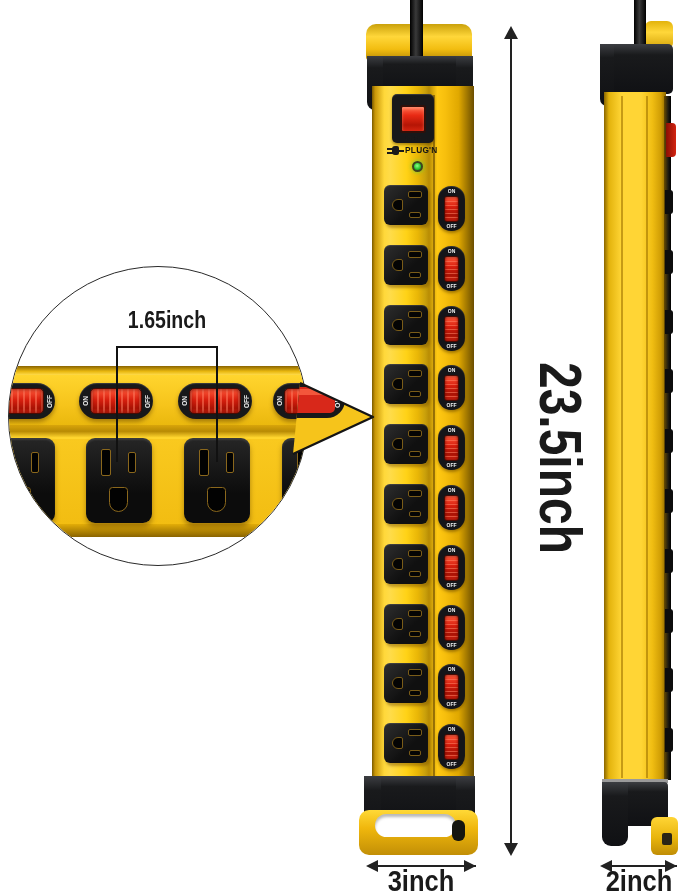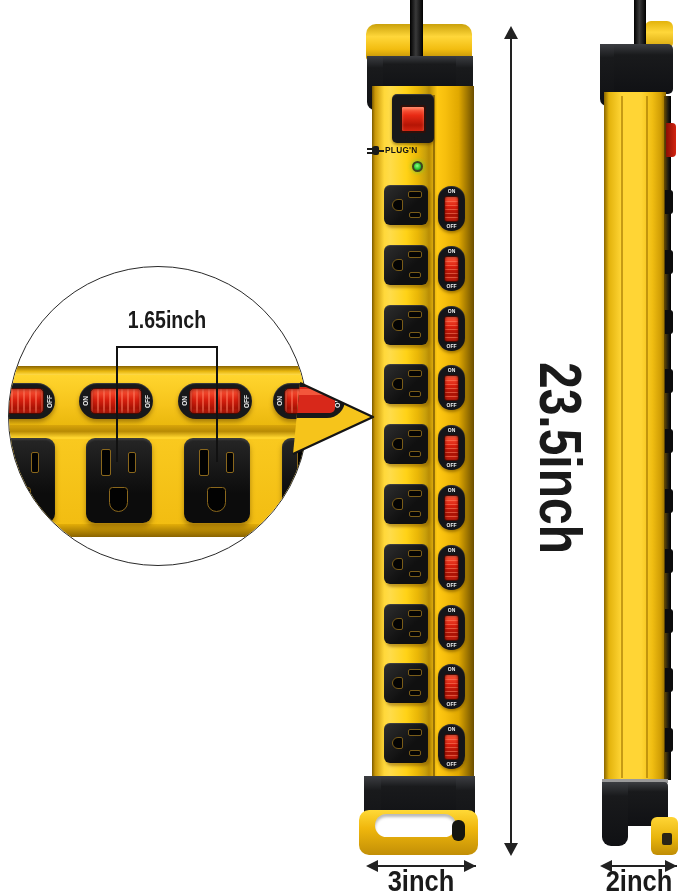--- a/index.html
+++ b/index.html
@@ -22,21 +22,21 @@
   .seam-front{left:433px;top:95px;width:2px;height:688px;background:rgba(90,60,0,.55);}
   .reset-module{left:392px;top:94px;width:42px;height:49px;background:#17181a;border-radius:5px;
     box-shadow:inset 0 1px 1px rgba(255,255,255,.15),0 2px 3px rgba(90,60,0,.5);}
   .reset-top{top:2px;left:0;right:0;text-align:center;font-size:6px;font-weight:bold;color:#ddd;
     transform:rotate(180deg);}
   .reset-rocker{left:8px;top:11px;width:26px;height:28px;border-radius:3px;border:2px solid #30100a;
     background:linear-gradient(180deg,#ff6a4a,#e82a14 35%,#b51505 75%,#d42410);
     box-shadow:inset 0 2px 3px rgba(255,160,130,.6);}
   .reset-bot{bottom:2px;left:0;right:0;text-align:center;font-size:5px;font-weight:bold;color:#ccc;
     transform:rotate(180deg);}
-  .brand-row{left:367px;top:145px;width:56px;height:11px;}
+  .brand-row{left:387px;top:145px;width:56px;height:11px;}
   .plug-icon{left:0;top:1px;width:17px;height:9px;}
   .plug-icon i{position:absolute;background:#1a1a1a;}
   .plug-prong1{left:0;top:1.5px;width:6px;height:2px;}
   .plug-prong2{left:0;top:5.5px;width:6px;height:2px;}
   .plug-body{left:5px;top:0;width:7px;height:9px;border-radius:3px 2px 2px 3px;}
   .plug-cord{left:12px;top:3.5px;width:5px;height:2px;}
   .brand-text{left:18px;top:0;font-size:9px;font-weight:bold;color:#141414;letter-spacing:.3px;
     transform:scaleX(.92);transform-origin:left;}
   .led{left:412px;top:161px;width:11px;height:11px;border-radius:50%;
     background:radial-gradient(circle at 45% 40%,#8dff8d,#2fc832 55%,#0d8a1a);

